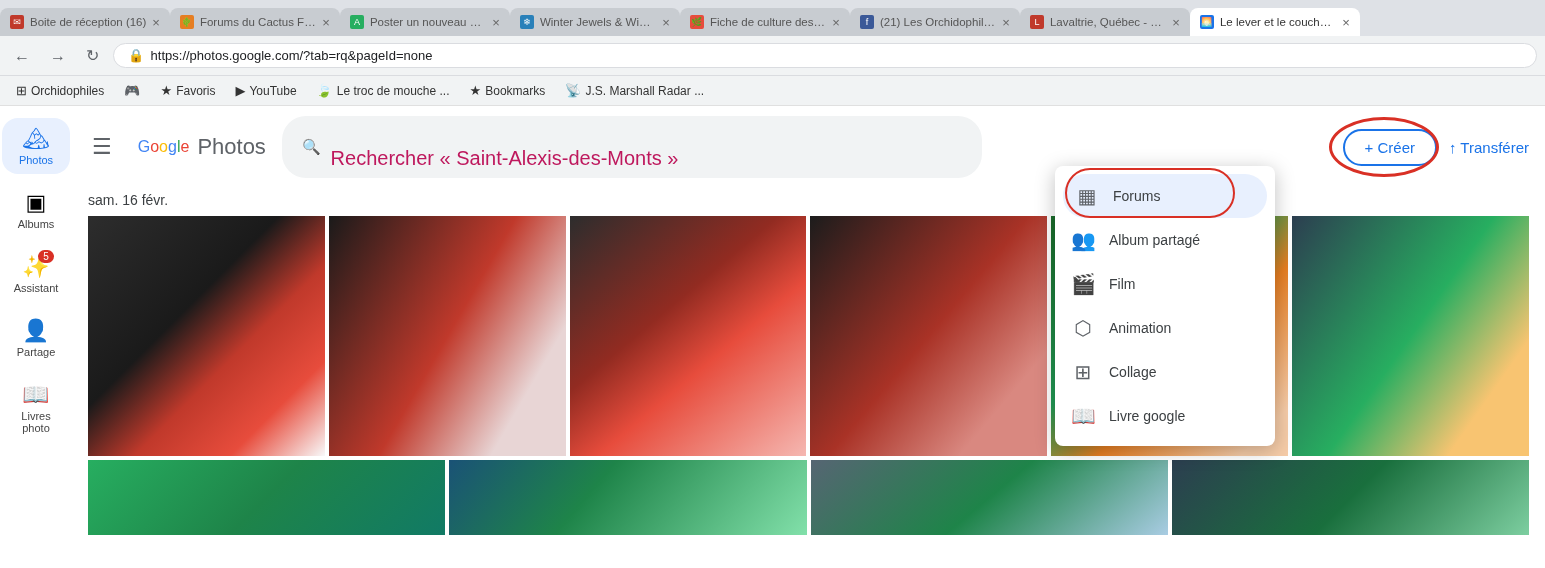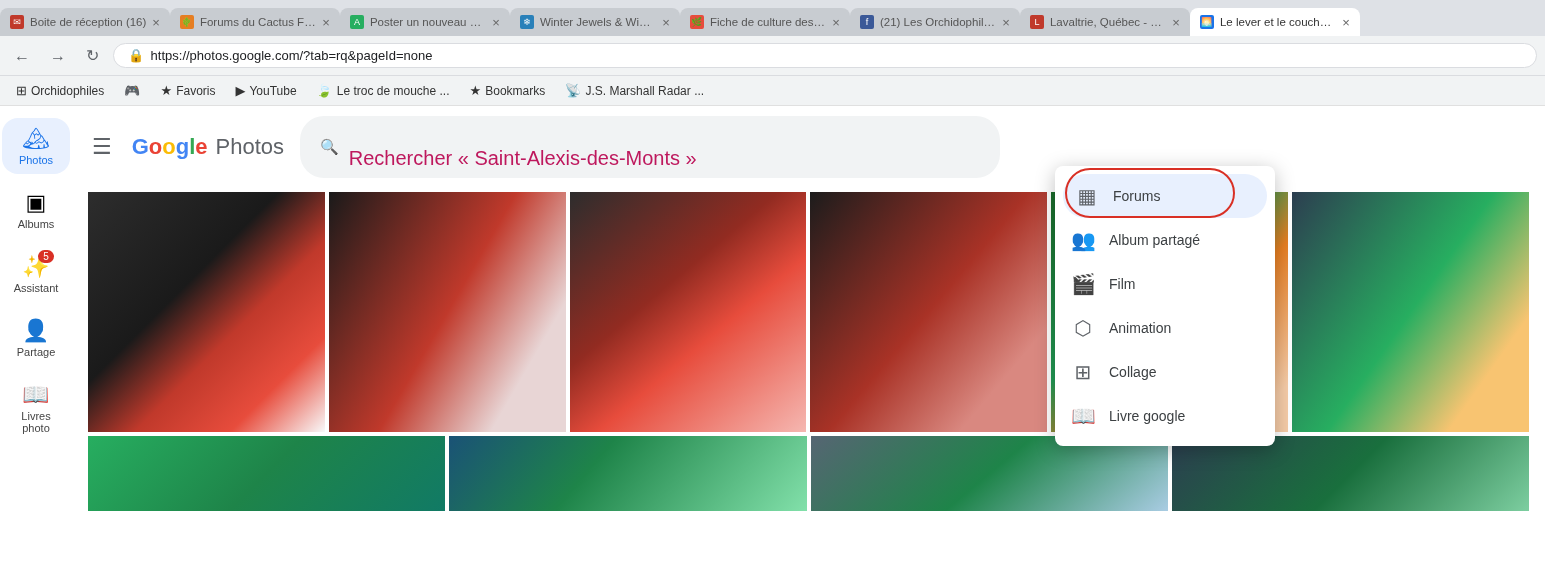--- a/index.html
+++ b/index.html
@@ -188,32 +188,41 @@
         <div class="badge-wrap"><span class="sidebar-icon">📖</span></div>
         <span class="sidebar-label">Livres photo</span>
       </div>
     </div>
 
   <div class="main">
 
     <div class="topbar">
       <button class="hamburger">☰</button>
       <div class="logo">
-        <span style="font-size:22px;font-weight:700;">
+        <span style="font-size:16px;font-weight:400;margin-left:6px;">
           <span class="logo-g">G</span><span class="logo-o1">o</span><span class="logo-o2">o</span><span class="logo-g2">g</span><span class="logo-l">l</span><span class="logo-e">e</span>
         </span>
         <span class="logo-photos">Photos</span>
       </div>
       <div class="search-bar">
         <span class="search-icon">🔍</span>
         <span style="color:#be185d;font-size:20px;margin-top:23px;">Rechercher « Saint-Alexis-des-Monts »</span>
       </div>
+      <div class="topbar-actions">
+        <div style="position:relative;display:inline-block;">
+          <button class="btn-create">+ Créer</button>
+
+          <div style="position:absolute;top:-12px;left:-14px;width:110px;height:60px;border:3px solid #d93025;border-radius:50%;pointer-events:none;"></div>
+        </div>
+        <button class="btn-transfer">↑ Transférer</button>
+      </div>
     </div>
 
     <div class="photo-grid-section">
+      <div class="date-label">sam. 16 févr.</div>
       <div class="photo-row">
         <div class="photo-thumb flower1"></div>
         <div class="photo-thumb flower2"></div>
         <div class="photo-thumb flower3"></div>
         <div class="photo-thumb flower4"></div>
         <div class="photo-thumb flower5"></div>
         <div class="photo-thumb flower6"></div>
       </div>
       <div class="photo-row">
         <div class="photo-thumb-sm green1"></div>

